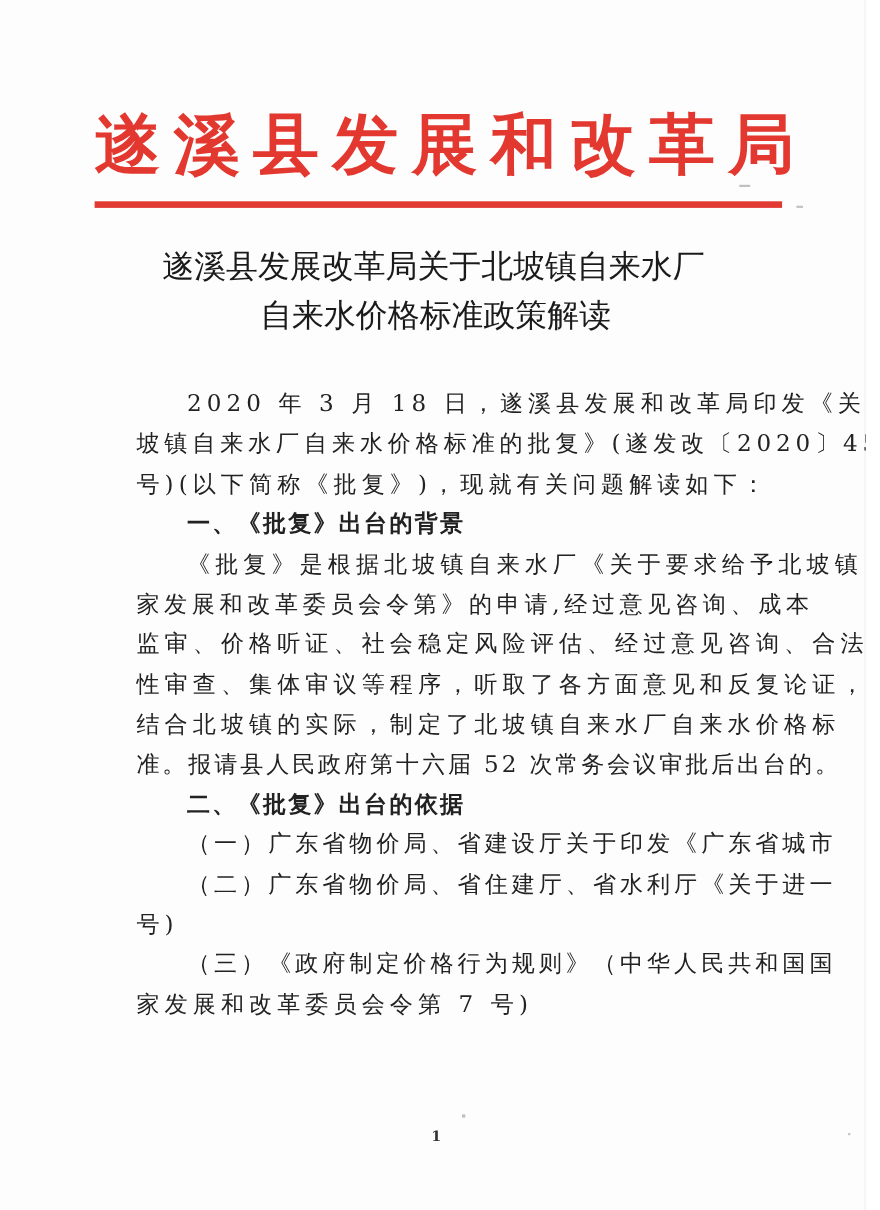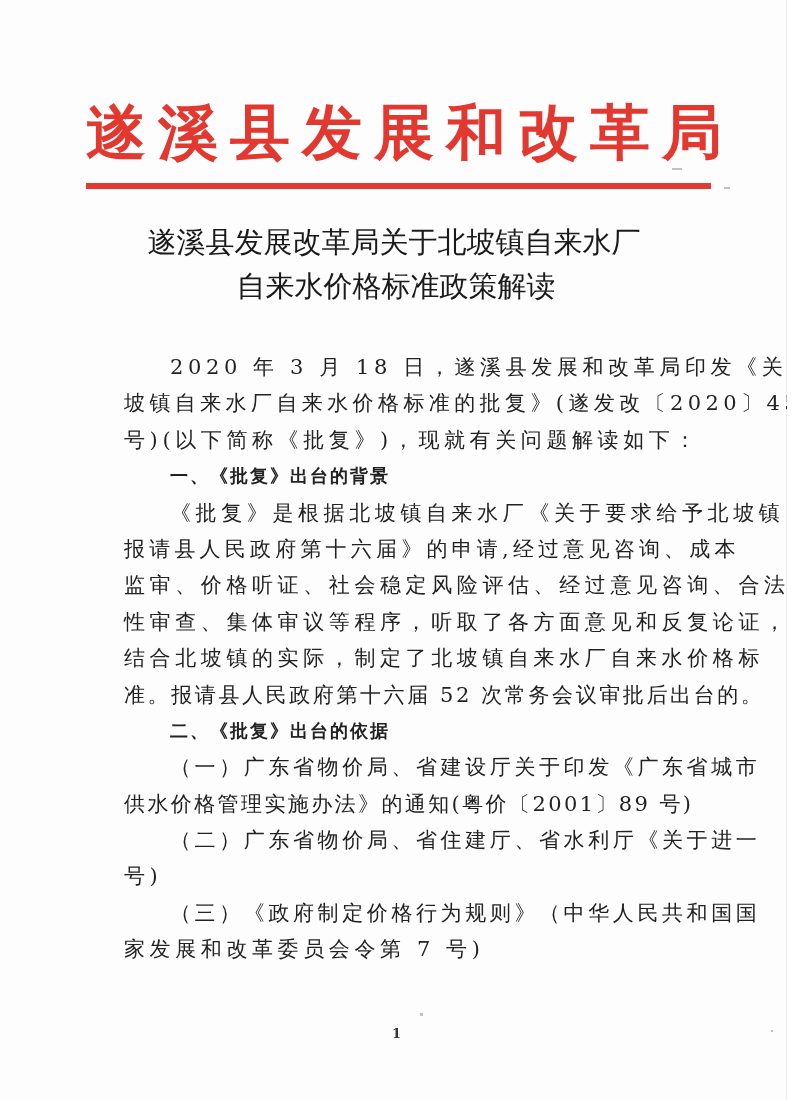--- a/index.html
+++ b/index.html
@@ -82,21 +82,21 @@
     .line {
       white-space: nowrap;
       height: 36.4px;
       letter-spacing: 4.6px;
     }
     .indent { padding-left: 46px; }
     .heading {
       font-family: "DejaVu Sans", "Liberation Sans", sans-serif;
       font-weight: bold;
       letter-spacing: 2px;
-      font-size: 18px;
+      font-size: 21px;
     }
     .page-number {
       position: absolute;
       left: 392px;
       top: 1026px;
       font-family: "DejaVu Serif", "Liberation Serif", serif;
       font-size: 13px;
       font-weight: bold;
       color: #333333;
     }
@@ -119,28 +119,27 @@
 
   <div class="doc-title l1">遂溪县发展改革局关于北坡镇自来水厂</div>
   <div class="doc-title l2">自来水价格标准政策解读</div>
 
   <div class="body">
     <div class="line indent">2020 年 3 月 18 日，遂溪县发展和改革局印发《关于北</div>
     <div class="line" style="letter-spacing:4.4px">坡镇自来水厂自来水价格标准的批复》(遂发改〔2020〕45</div>
     <div class="line">号)(以下简称《批复》)，现就有关问题解读如下：</div>
     <div class="line indent heading">一、《批复》出台的背景</div>
     <div class="line indent">《批复》是根据北坡镇自来水厂《关于要求给予北坡镇</div>
-    <div class="line" style="letter-spacing:4.2px">报请县人民政府第十六届》的申请,经过意见咨询、成本</div>
+    <div class="line" style="letter-spacing:4.2px">家发展和改革委员会令第》的申请,经过意见咨询、成本</div>
     <div class="line">监审、价格听证、社会稳定风险评估、经过意见咨询、合法</div>
     <div class="line">性审查、集体审议等程序，听取了各方面意见和反复论证，</div>
     <div class="line">结合北坡镇的实际，制定了北坡镇自来水厂自来水价格标</div>
     <div class="line" style="letter-spacing:2.6px">准。报请县人民政府第十六届 52 次常务会议审批后出台的。</div>
     <div class="line indent heading">二、《批复》出台的依据</div>
     <div class="line indent" style="letter-spacing:3.6px">（一）广东省物价局、省建设厅关于印发《广东省城市</div>
-    <div class="line" style="letter-spacing:2.4px">供水价格管理实施办法》的通知(粤价〔2001〕89 号)</div>
     <div class="line indent" style="letter-spacing:3.6px">（二）广东省物价局、省住建厅、省水利厅《关于进一</div>
     <div class="line">号)</div>
     <div class="line indent" style="letter-spacing:3.6px">（三）《政府制定价格行为规则》（中华人民共和国国</div>
     <div class="line">家发展和改革委员会令第 7 号)</div>
   </div>
 
   <div class="page-number">1</div>
 
   <div class="speck" style="left:672px;top:168px;width:10px;height:2px;"></div>
   <div class="speck" style="left:724px;top:187px;width:6px;height:2px;"></div>

